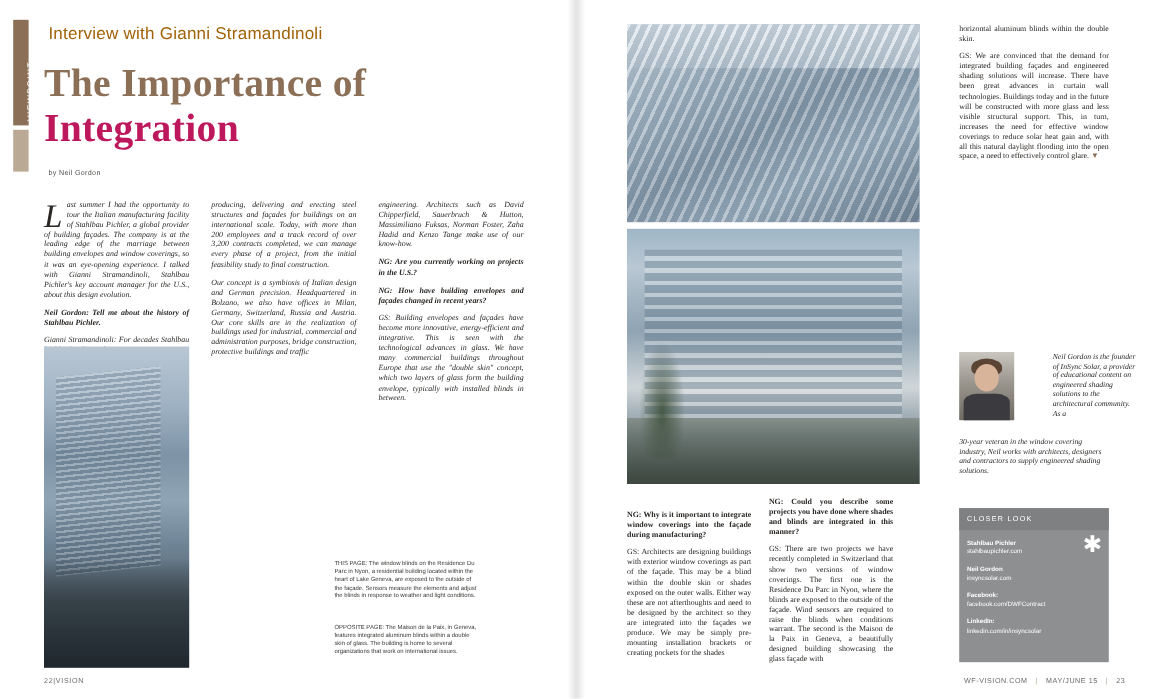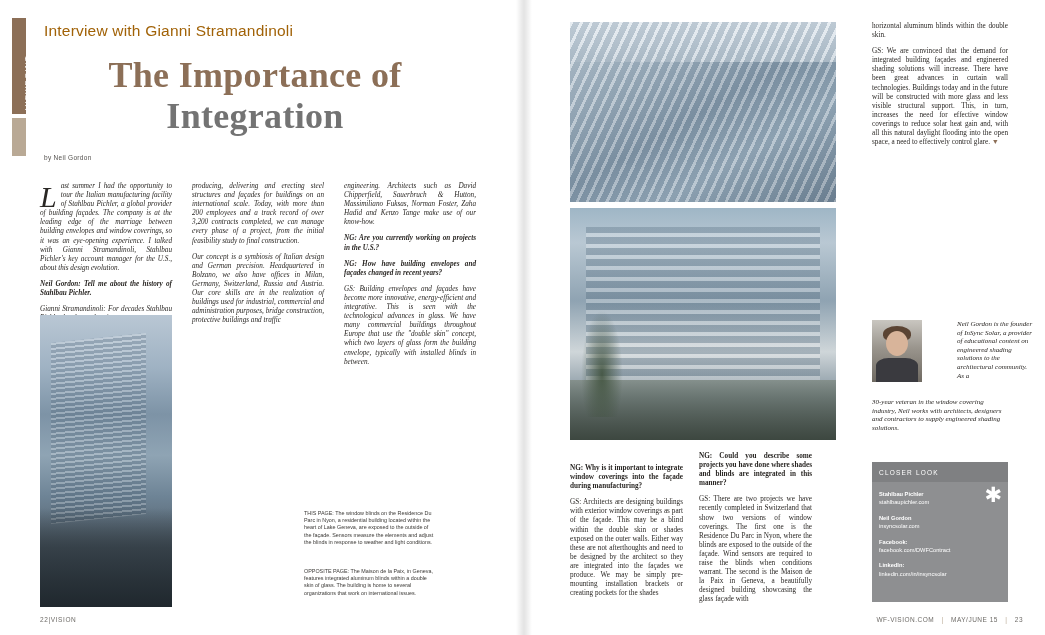--- a/index.html
+++ b/index.html
@@ -40,23 +40,23 @@
 
   .kicker {
     position:absolute; left:44px; top:22px;
     font-family:"Liberation Sans", sans-serif;
     font-size:15.5px; color:#a16207; letter-spacing:.2px;
   }
   .headline {
     position:absolute; left:40px; top:55px; width:430px;
     font-family:"Liberation Serif", serif;
     font-weight:bold; font-size:36px; line-height:41px;
-    color:#8c6f57; letter-spacing:.3px;text-align:center;
-  }
-  .headline .line2 { color:#737373; display:block; }
+    color:#8c6f57; letter-spacing:.3px;
+  }
+  .headline .line2 { color:#be185d; display:block; }
   .byline {
     position:absolute; left:44px; top:154px;
     font-family:"Liberation Sans", sans-serif;
     font-size:6.5px; color:#55524f; letter-spacing:.3px;
   }
 
   .cols { position:absolute; left:40px; top:182px; width:446px; }
   .col {
     position:absolute; top:0; width:132px;
     font-size:7.2px; line-height:9.1px; text-align:justify;

